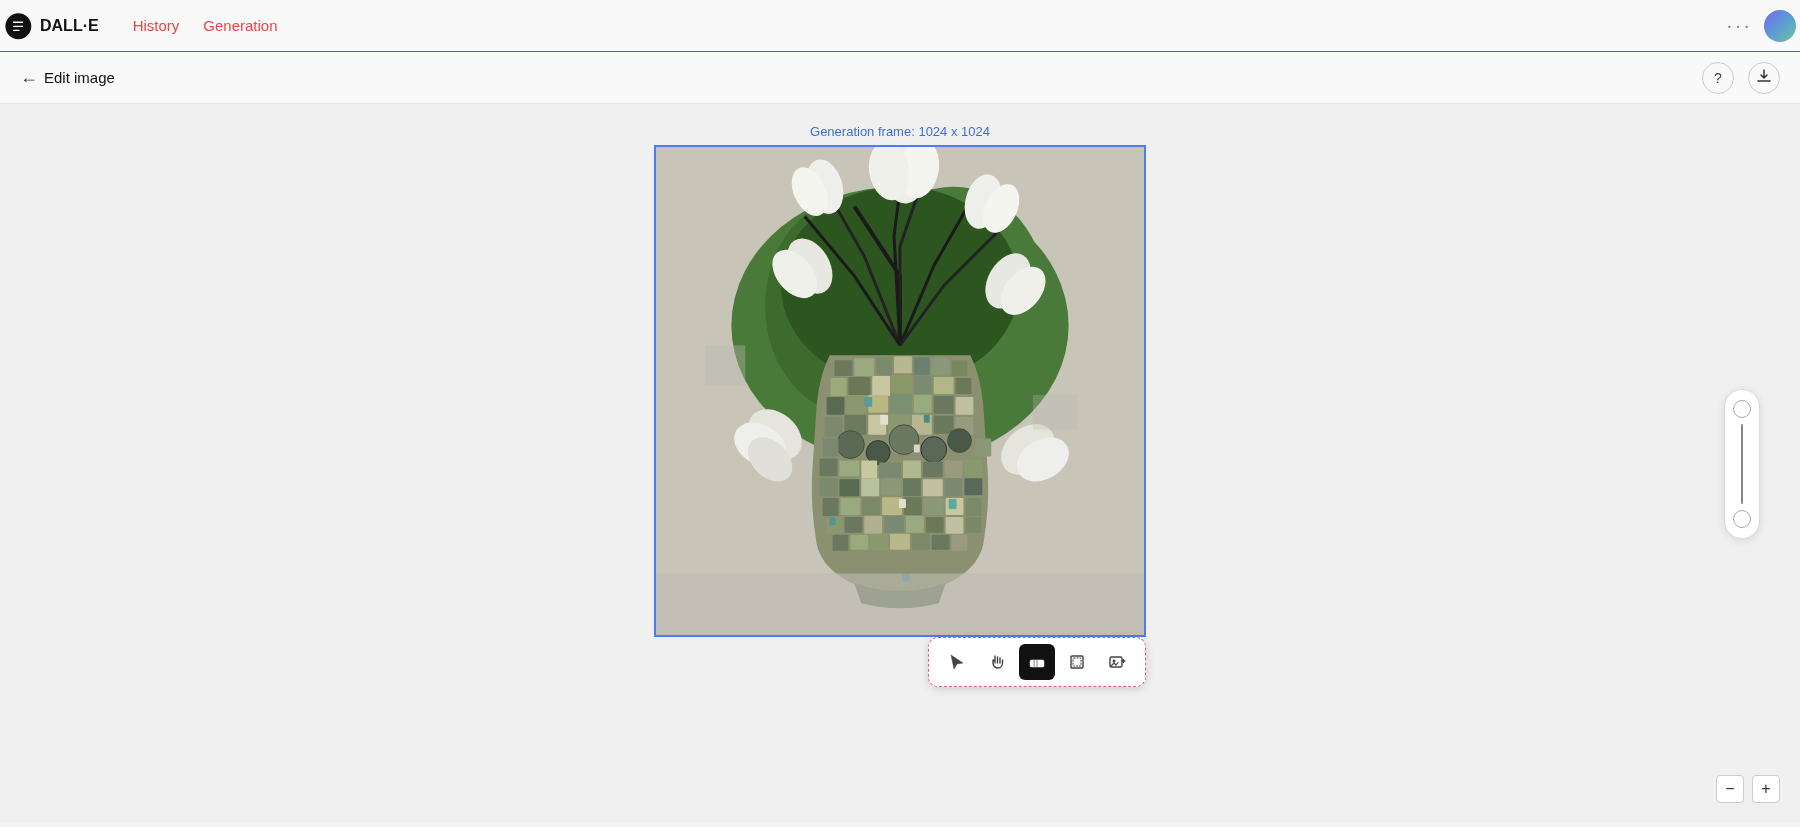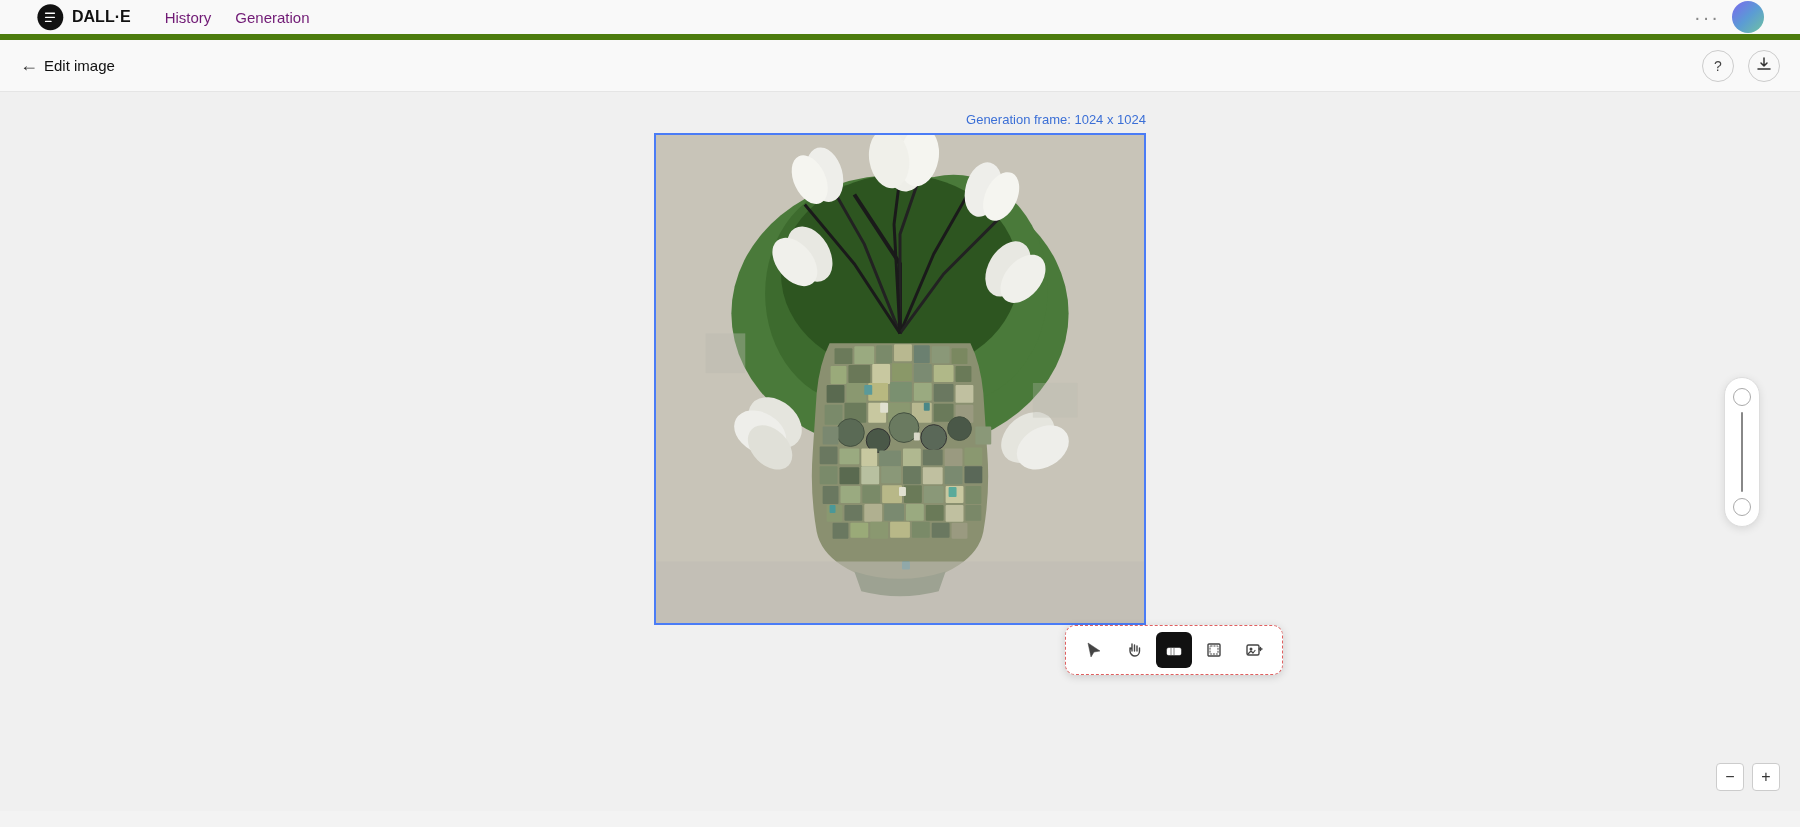--- a/index.html
+++ b/index.html
@@ -9,24 +9,24 @@
       background: #f3f3f3;
       font-family: -apple-system, BlinkMacSystemFont, 'Segoe UI', sans-serif;
       overflow: hidden;
       position: relative;
     }
 
     
     .top-nav {
       display: flex;
       align-items: center;
-      height: 40px;
+      height: 52px;
       background: #f9f9f9;
-      border-bottom: 6px solid #4d7c0f;
-      padding: 0 36px;
+      border-bottom: 1px solid #4d7c0f;
+      padding: 0 4px;
       gap: 16px;
       position: relative;
       z-index: 10;
     }
     .nav-logo {
       display: flex;
       align-items: center;
       gap: 8px;
       font-weight: 700;
       font-size: 16px;
@@ -36,21 +36,21 @@
       width: 28px;
       height: 28px;
     }
     .nav-links {
       display: flex;
       gap: 4px;
       margin-left: 8px;
     }
     .nav-link {
       font-size: 15px;
-      color: #701a75;
+      color: #ef4444;
       padding: 6px 10px;
       border-radius: 6px;
       cursor: pointer;
       text-decoration: none;
     }
     .nav-right {
       margin-left: auto;
       display: flex;
       align-items: center;
       gap: 12px;
@@ -121,21 +121,21 @@
       align-items: flex-start;
       justify-content: center;
       position: relative;
       padding-top: 20px;
     }
 
     
     .canvas-area {
       display: flex;
       flex-direction: column;
-      align-items: flex-end;
+      align-items: center;
       position: relative;
     }
     .generation-label {
       color: #3b6fd6;
       font-size: 13px;
       margin-bottom: 6px;
       font-weight: 400;
     }
     .image-frame {
       width: 492px;

